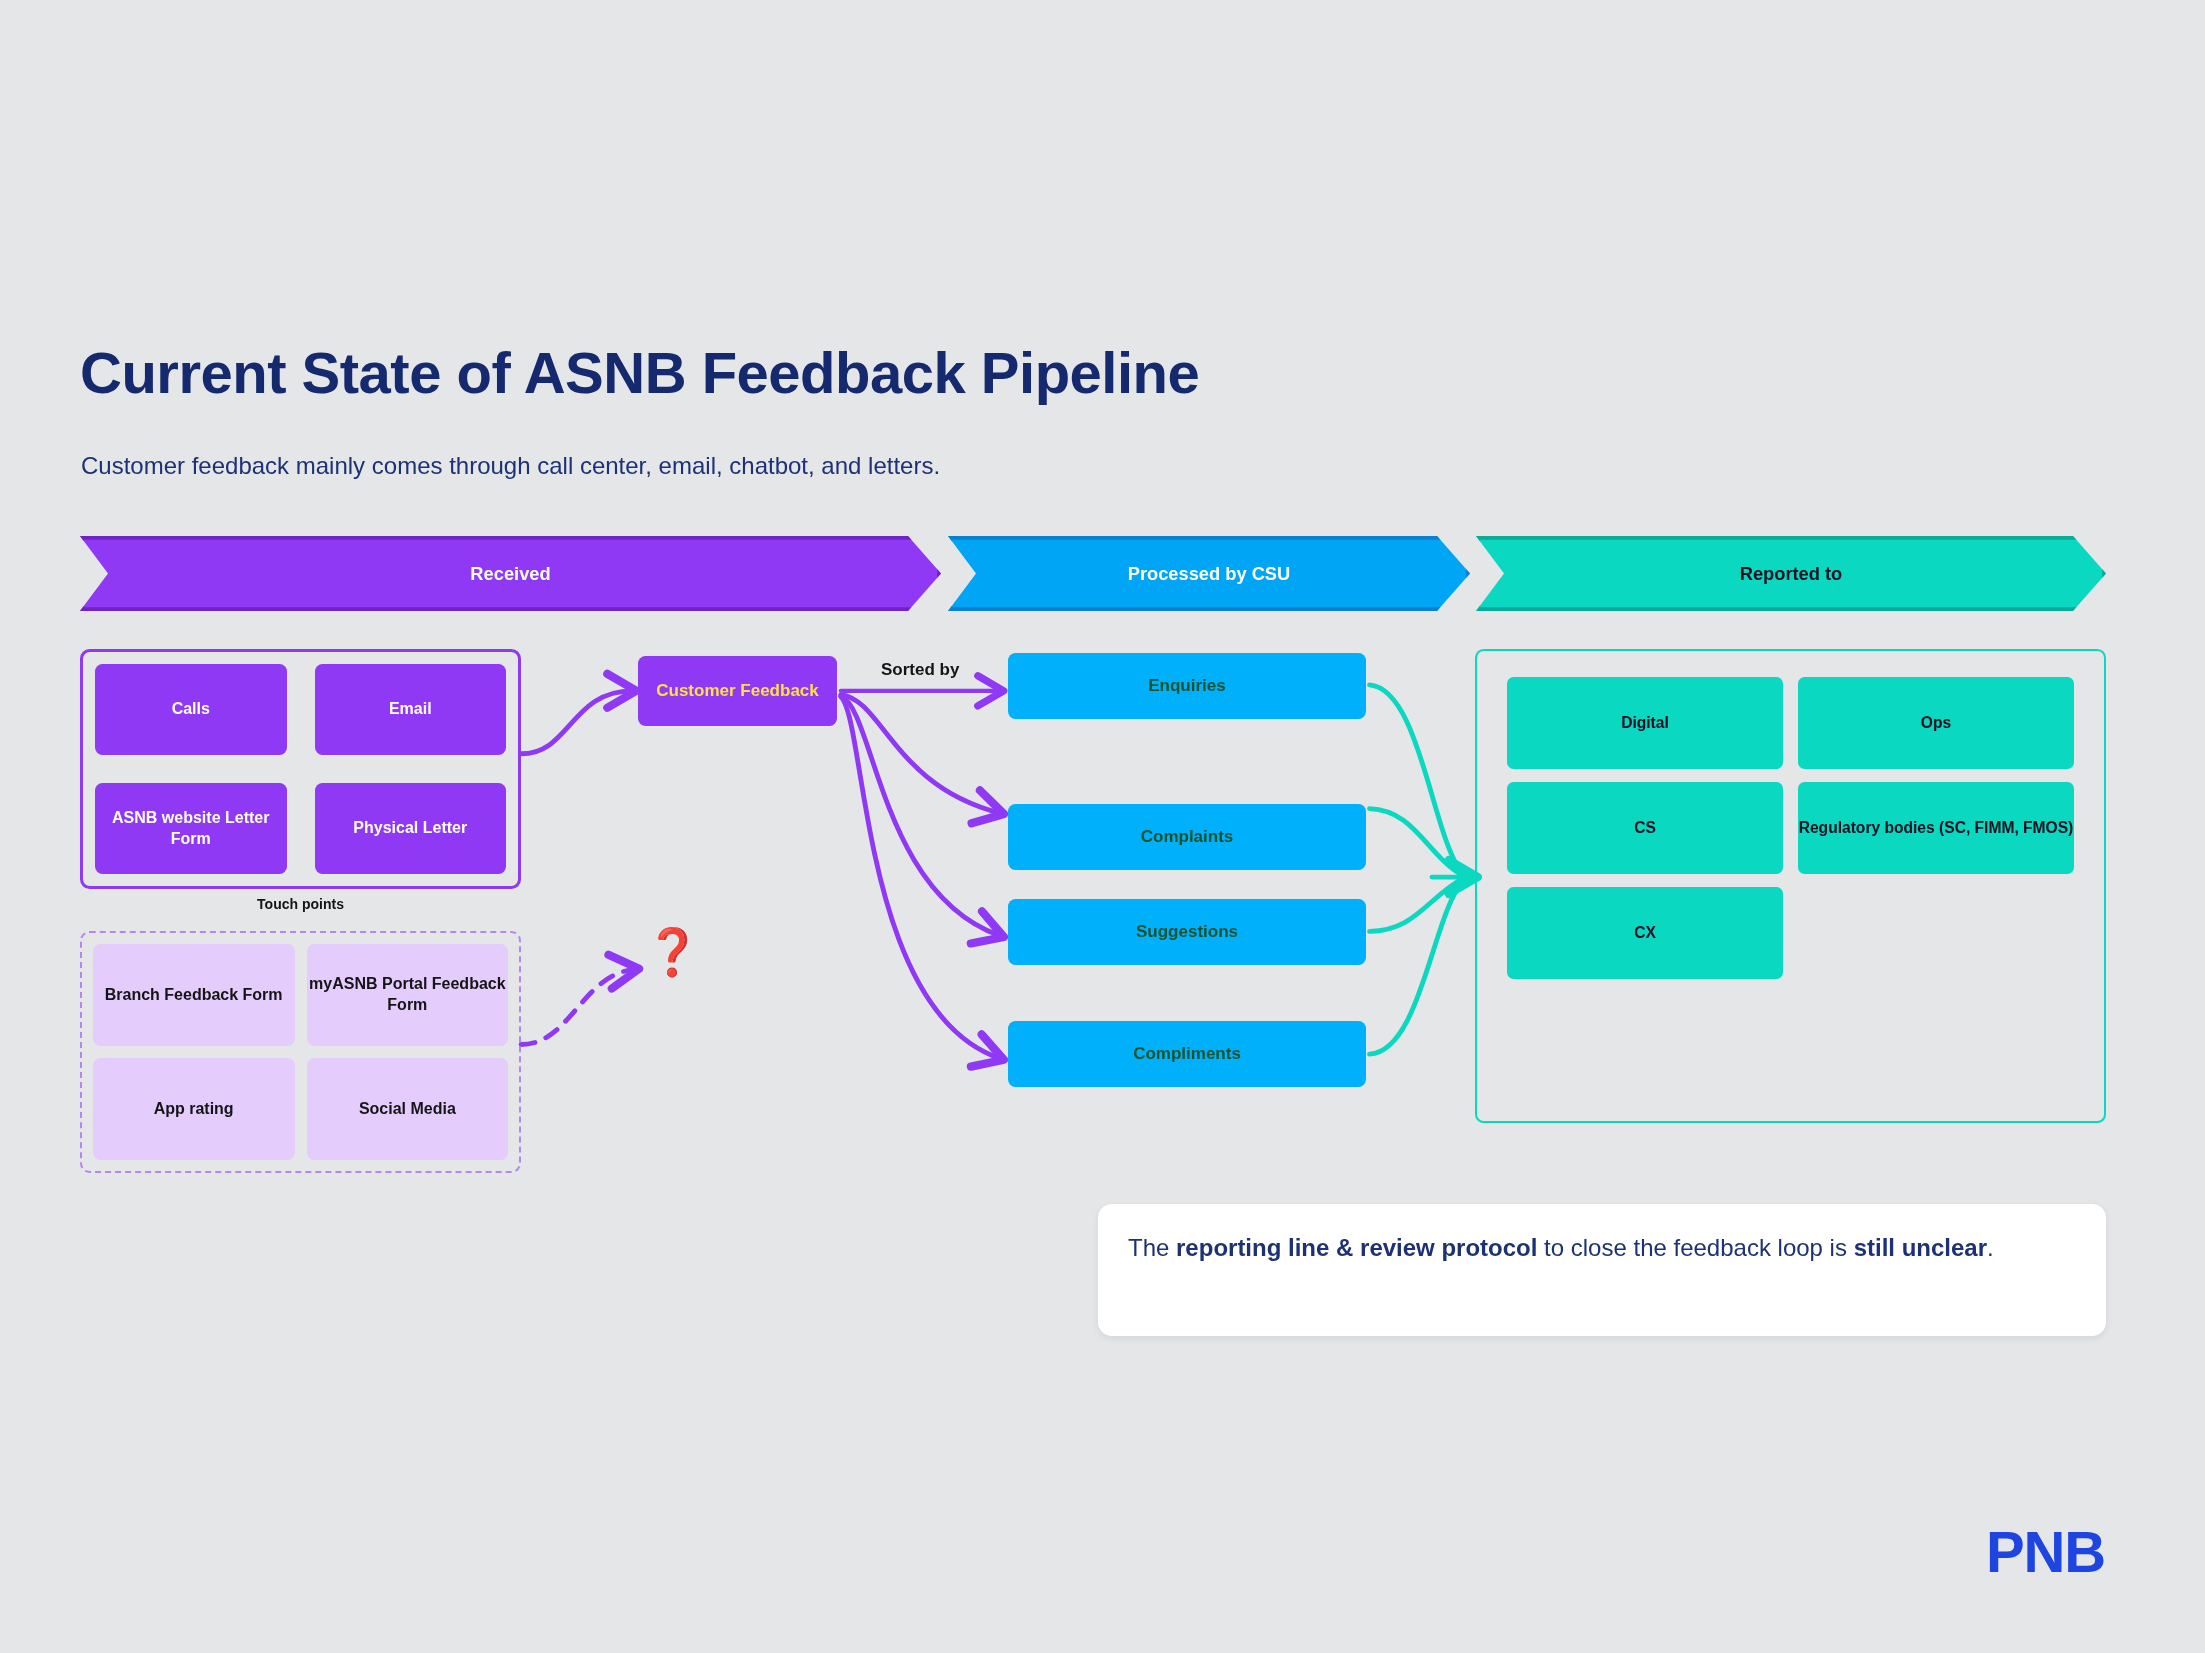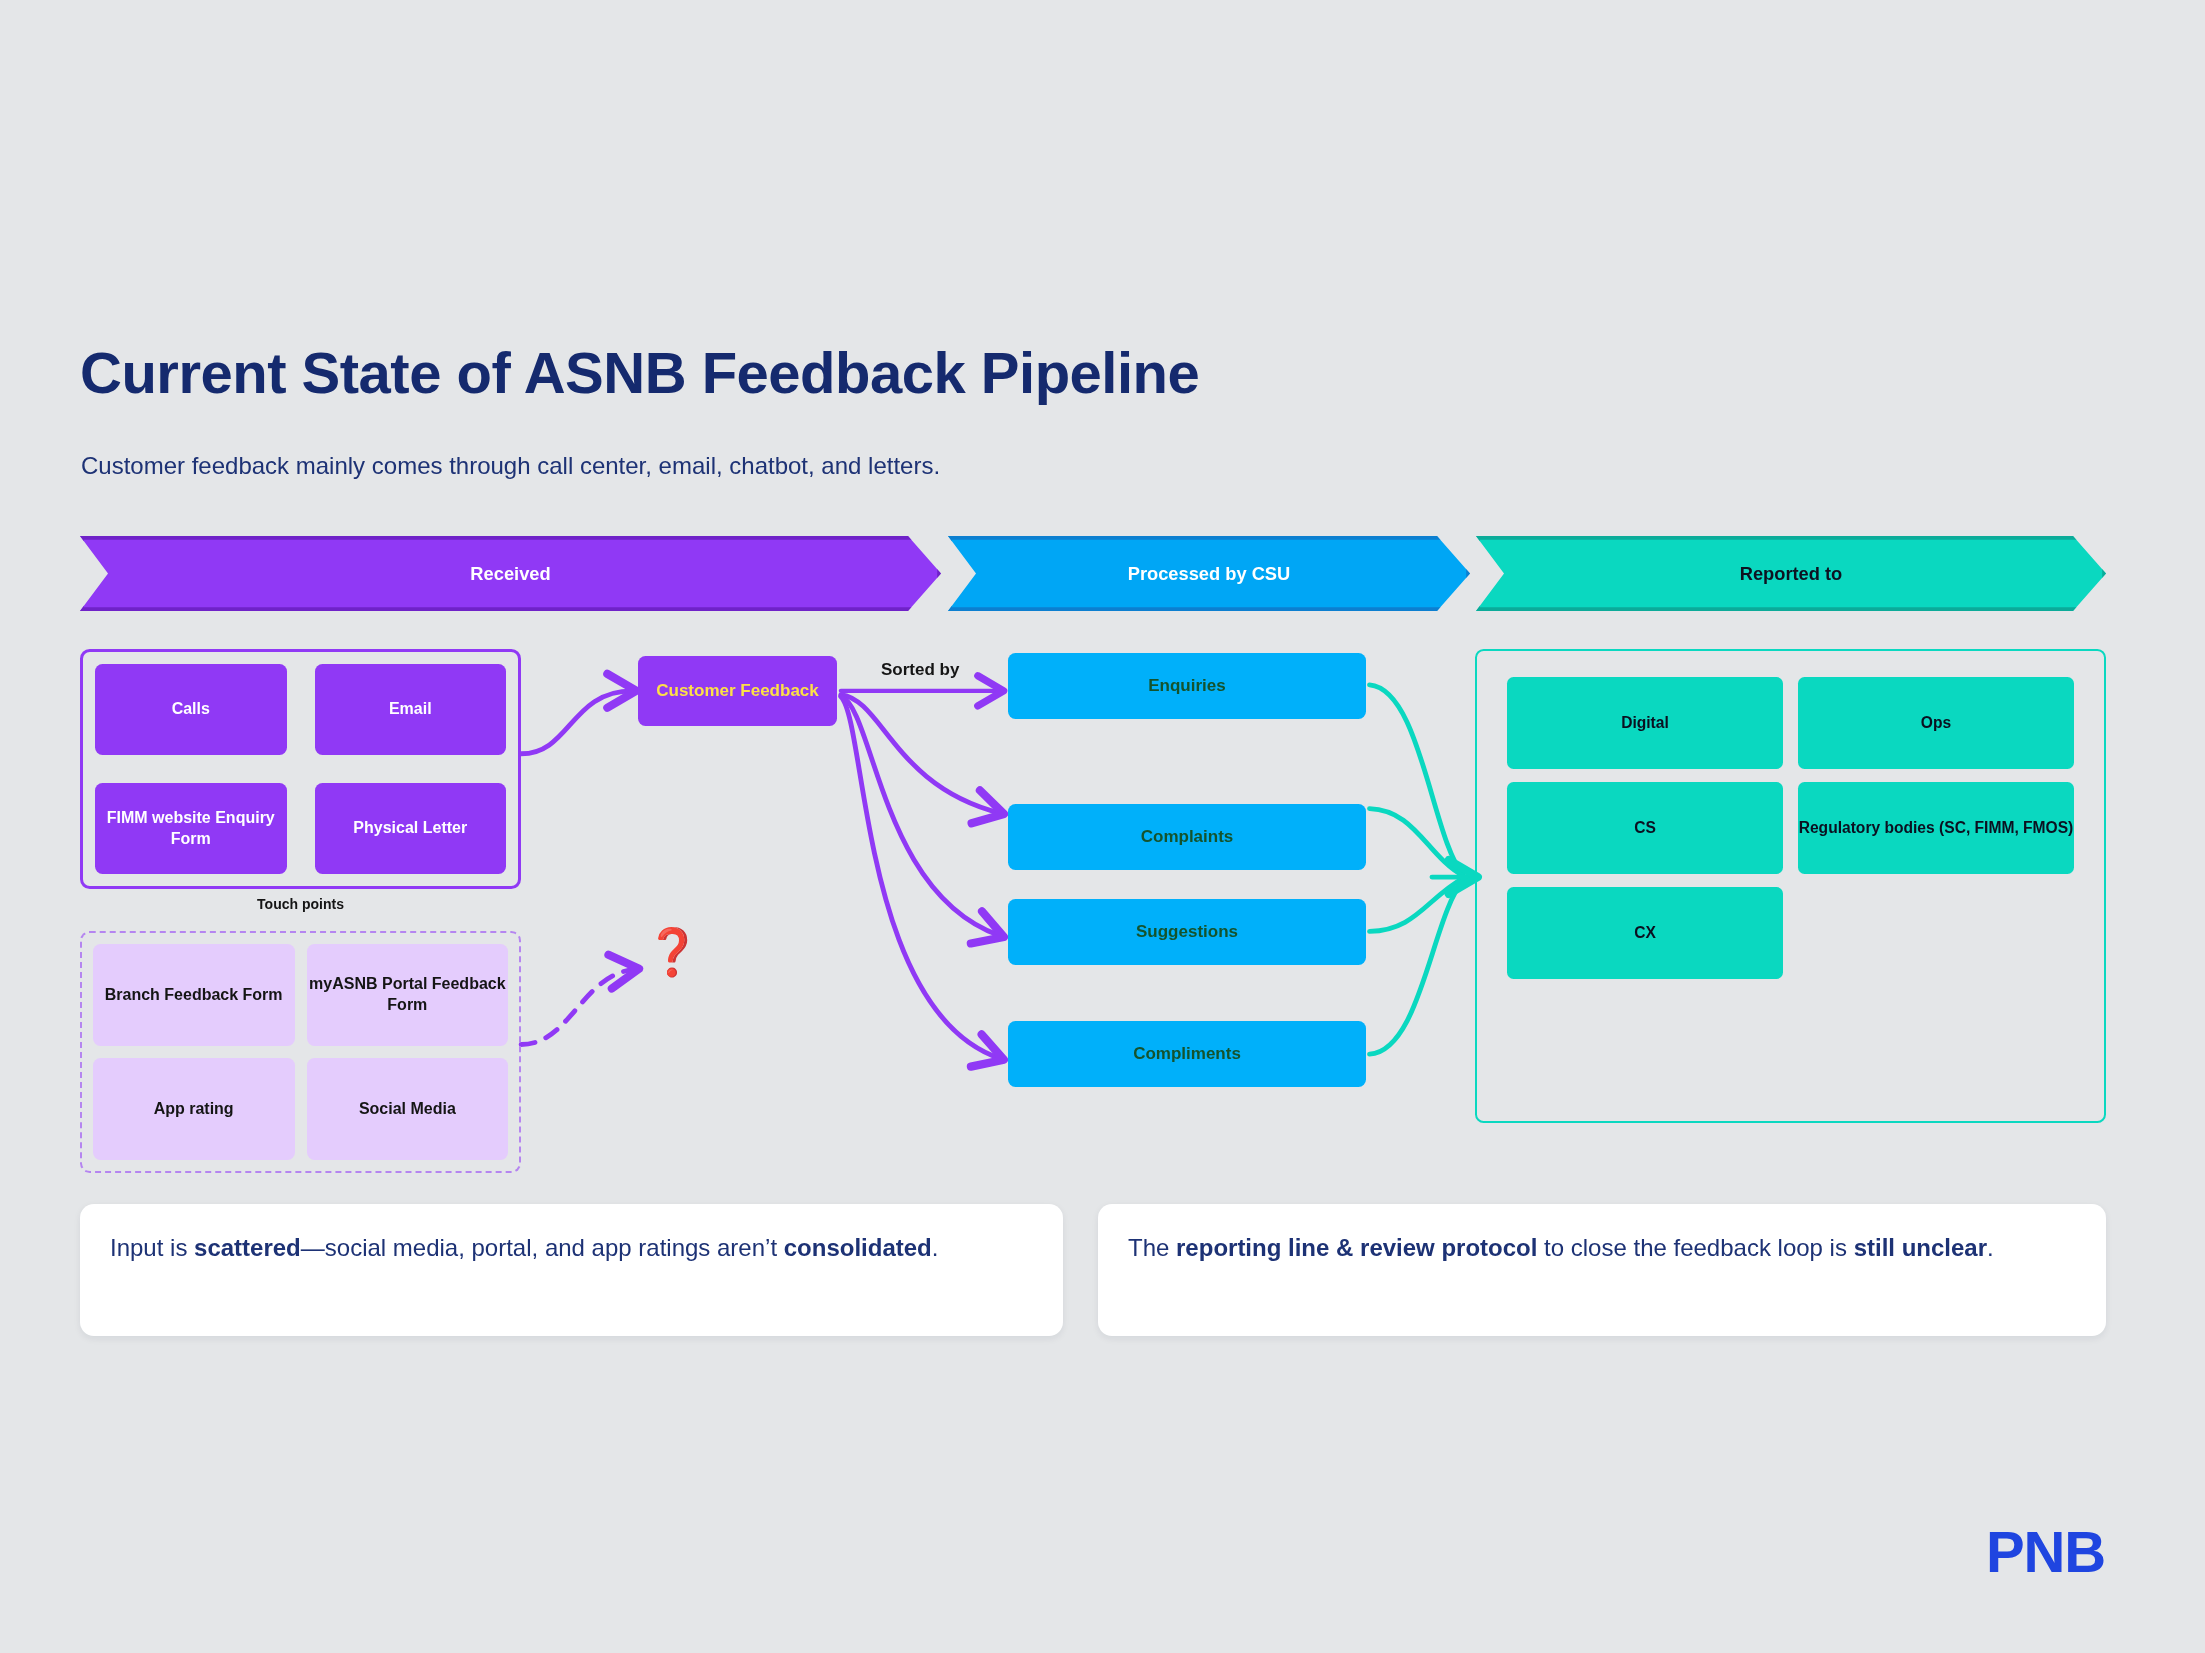--- a/index.html
+++ b/index.html
@@ -176,21 +176,21 @@
     <path d="M2544,1502 C2630,1505 2650,1590 2720,1628" fill="none" stroke="#0ad8c0" stroke-width="9" stroke-linecap="round"></path>
     <path d="M2544,1730 C2630,1728 2650,1668 2720,1630" fill="none" stroke="#0ad8c0" stroke-width="9" stroke-linecap="round"></path>
     <path d="M2544,1958 C2640,1952 2660,1700 2720,1632" fill="none" stroke="#0ad8c0" stroke-width="9" stroke-linecap="round"></path>
     <path d="M2660,1629 L2738,1629" fill="none" stroke="#0ad8c0" stroke-width="9" stroke-linecap="round" marker-end="url(#arrowTeal)"></path>
   </svg>
 
   <div class="tp-panel">
     <div class="tp-grid">
       <div class="chip solid">Calls</div>
       <div class="chip solid">Email</div>
-      <div class="chip solid">FIMM website Enquiry Form</div>
+      <div class="chip solid">ASNB website Letter Form</div>
       <div class="chip solid">Physical Letter</div>
     </div>
   </div>
 
   <div class="tp-caption">Touch points</div>
 
   <div class="tp-dashed">
     <div class="tp-grid">
       <div class="chip soft">Branch Feedback Form</div>
       <div class="chip soft">myASNB Portal Feedback Form</div>
@@ -213,22 +213,19 @@
     <div class="rep-grid">
       <div class="rep-chip">Digital</div>
       <div class="rep-chip">Ops</div>
       <div class="rep-chip">CS</div>
       <div class="rep-chip">Regulatory bodies (SC, FIMM, FMOS)</div>
       <div class="rep-chip">CX</div>
     </div>
 
   </div>
 
-  <div class="callout c1">
-    <div class="txt"><span>Input is </span><b>scattered</b><span>—social media, portal, and app ratings aren’t </span><b>consolidated</b><span>.</span></div>
-  </div>
   <div class="callout c2">
     <div class="txt"><span> The </span><b>reporting line &amp; review protocol</b><span> to close the feedback loop is </span><b>still unclear</b><span>.</span></div>
   </div>
 
   <div class="logo">PNB</div>
 </div>
 
 
 </body></html>

